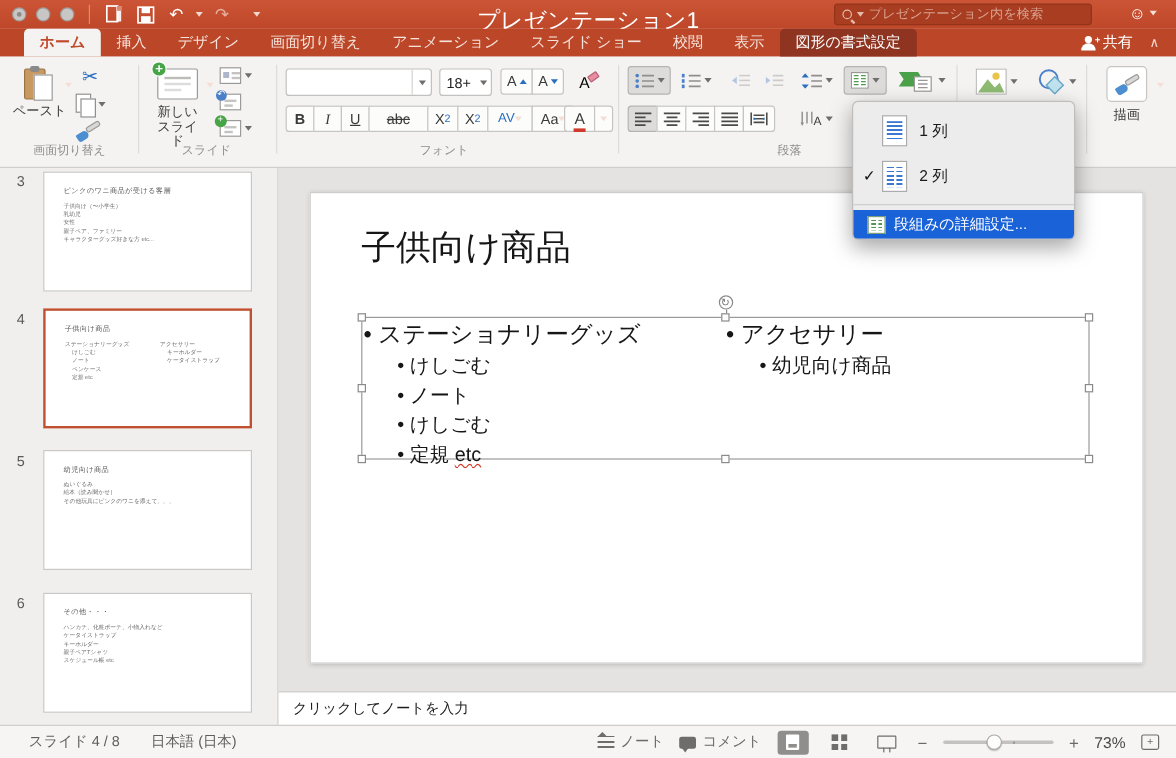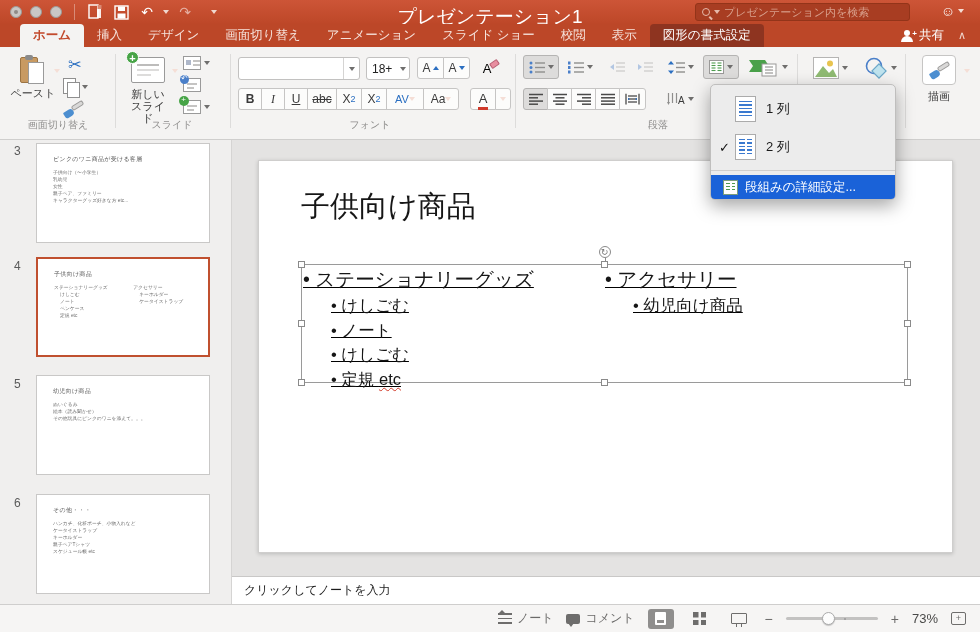--- a/index.html
+++ b/index.html
@@ -129,21 +129,21 @@
   .t-cols .c2 .t-b { margin-left:0; } .t-cols .c2 .t-b.ind { margin-left:6px; }
 
   
   .main { position:absolute; left:232px; top:140px; right:0; bottom:28px; background:#e4e3e2; z-index:1; }
   .canvas { position:absolute; left:26px; top:20px; width:695px; height:393px; background:#fff; border:1px solid #cfcecd; box-shadow:0 1px 4px rgba(0,0,0,.18); }
   .slide-title { position:absolute; left:42px; top:26px; font-size:29px; color:#161616; }
   .tbox { position:absolute; left:42px; top:103px; width:607px; height:119px; border:1px solid #9a9a9a; }
   .handle { position:absolute; width:7px; height:7px; background:#fff; border:1px solid #8a8a8a; }
   .rot { position:absolute; left:50%; top:-19px; transform:translateX(-50%); width:12px; height:12px; border:1px solid #8a8a8a; border-radius:50%; color:#777; font-size:9px; line-height:10px; text-align:center; background:#fff; }
   .rot-stem { position:absolute; left:50%; top:-7px; width:1px; height:7px; background:#8a8a8a; }
-  .bodytext { position:absolute; left:44px; top:105px; display:flex; width:604px;text-decoration:underline; }
+  .bodytext { position:absolute; left:44px; top:105px; display:flex; width:604px; }
   .btcol { width:50%; }
   .bt-h { font-size:19.5px; color:#161616; line-height:27px; white-space:nowrap; }
   .bt-i { font-size:16.5px; color:#161616; line-height:24.5px; margin-left:28px; white-space:nowrap; }
   .wavy { text-decoration:underline wavy #d23a2a; text-decoration-thickness:1px; text-underline-offset:2px; }
 
   
   .notesbar { position:absolute; left:0; right:0; bottom:0; height:28px; background:#fff; border-top:1px solid #c9c8c7; display:flex; align-items:center; }
   .notesbar span { margin-left:12px; font-size:12px; color:#1c1c1c; }
 
   
@@ -333,21 +333,21 @@
     <div class="seg" style="left:238px; top:41px;">
       <span class="sbtn" style="width:24px; font-weight:bold;">
           <span>B</span>
         </span>
       <span class="sbtn" style="width:24px; font-style:italic; font-family:'Liberation Serif',serif;">
           <span>I</span>
         </span>
       <span class="sbtn u-ul" style="width:24px">
           <span>U</span>
         </span>
-      <span class="sbtn strike" style="width:30px">
+      <span class="sbtn strike" style="width:50px">
           <span>abc</span>
         </span>
       <span class="sbtn supsub" style="width:26px">
           <span>X</span>
           <sup>2</sup>
         </span>
       <span class="sbtn supsub" style="width:26px">
           <span>X</span>
           <sub>2</sub>
         </span>
@@ -634,20 +634,24 @@
         </div>
       </div>
     </div>
 
     <div class="notesbar">
       <span>クリックしてノートを入力</span>
     </div>
   </div>
 
   <div class="statusbar">
+    <div class="sb-left">
+      <span>スライド 4 / 8</span>
+      <span>日本語 (日本)</span>
+    </div>
     <div class="sb-right">
       <div class="sb-group">
         <span class="ic-notes"></span>
         <span class="sb-lbl">ノート</span>
       </div>
       <div class="sb-group">
         <span class="ic-comment"></span>
         <span class="sb-lbl">コメント</span>
       </div>
       <div class="viewbtn on">

